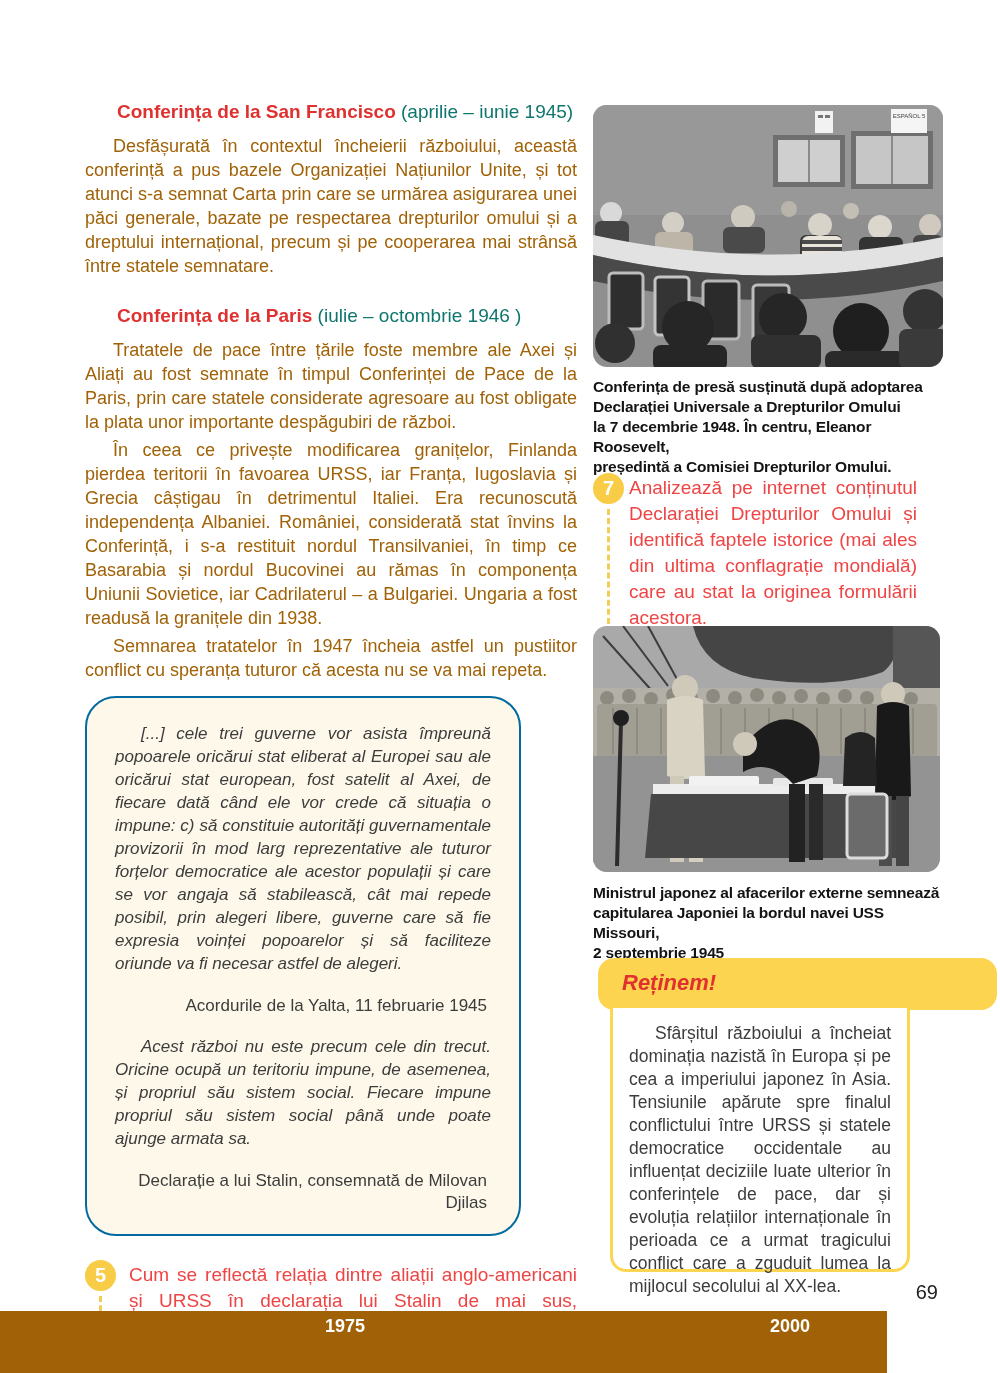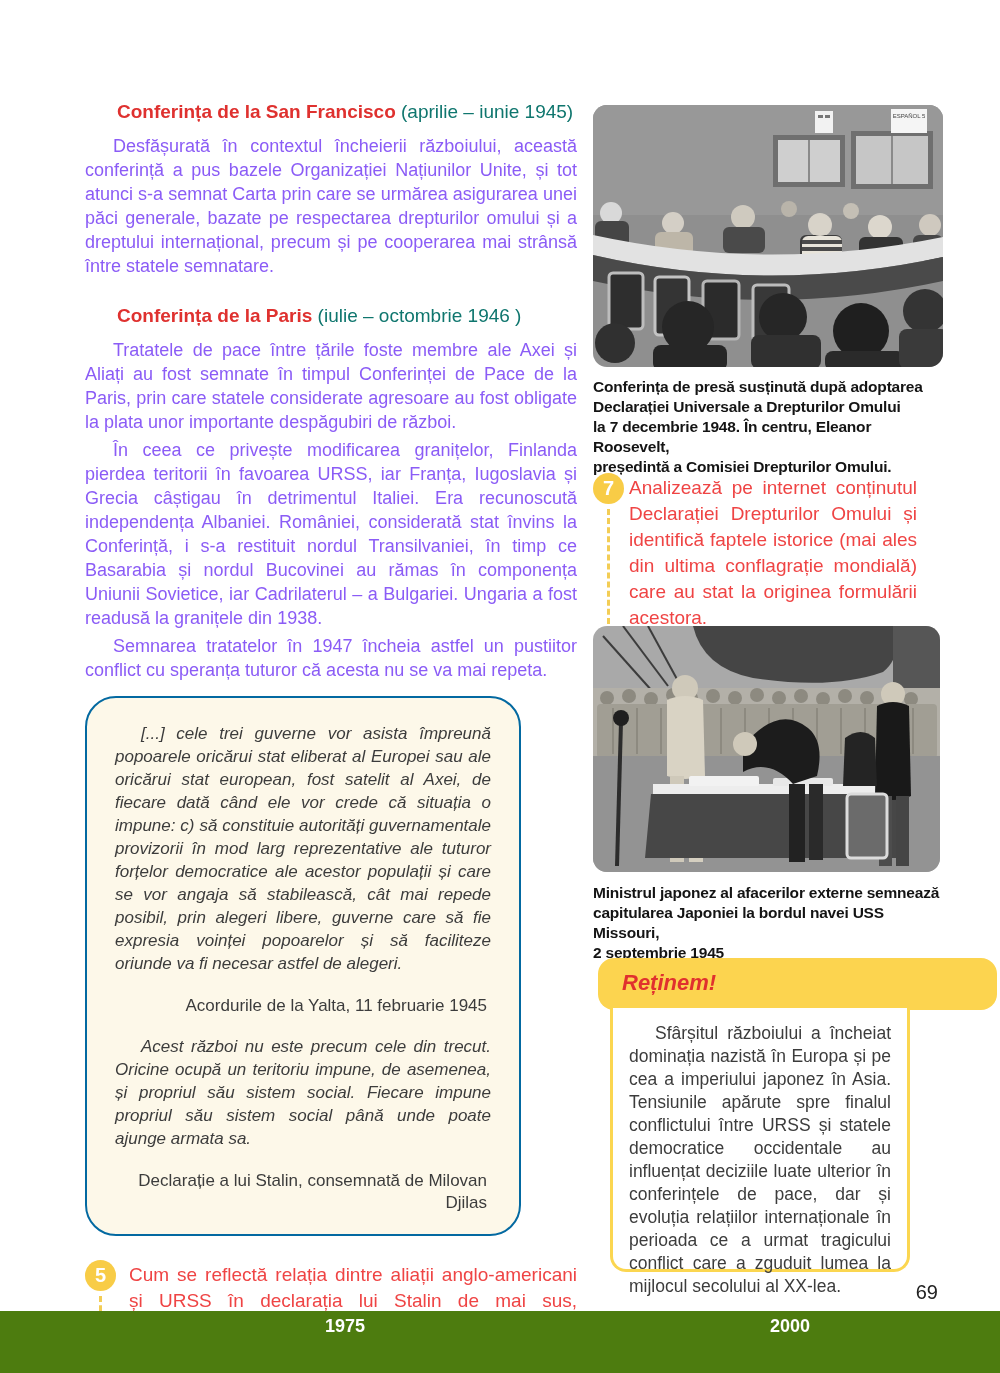--- a/index.html
+++ b/index.html
@@ -5,21 +5,21 @@
   html,body{margin:0;padding:0;background:#ffffff;}
   .page{position:relative;width:1000px;height:1373px;background:#ffffff;overflow:hidden;
         font-family:"Liberation Sans",sans-serif;color:#3a3a3a;}
 
   
   .left-col{position:absolute;left:85px;top:100px;width:492px;}
   .heading{margin:0 0 10px 0;font-size:19px;line-height:24px;text-indent:32px;}
   .heading .hb{color:#df312f;font-weight:bold;}
   .heading .hd{color:#0f766e;font-weight:normal;}
   .body-text{margin:0 0 4px 0;font-size:18px;line-height:24px;text-align:justify;
-             text-indent:28px;color:#8b5cf6;}
+             text-indent:28px;color:#a16207;}
   .body-text.last{margin-bottom:0;}
   .section-gap{height:22px;}
 
   .quote-box{box-sizing:border-box;margin-top:14px;width:436px;background:#fdf8e9;
              border:2px solid #0369a1;border-radius:31px;padding:24px 28px 20px 28px;}
   .quote{margin:0;font-size:17px;line-height:23px;font-style:italic;text-align:justify;
          text-indent:26px;color:#3c3c3c;}
   .attribution{margin:20px 4px 18px 0;font-size:17px;line-height:22px;text-align:right;
                color:#3c3c3c;font-style:normal;}
   .attribution.last{margin-bottom:0;}
@@ -54,22 +54,22 @@
   .retinem-title{margin:0;padding:12px 0 0 24px;font-size:22px;font-weight:bold;
                  font-style:italic;color:#e0312e;}
   .retinem-box{position:absolute;box-sizing:border-box;left:17px;top:903px;width:300px;
                height:264px;background:#ffffff;border:3px solid #fbd650;
                border-radius:0 0 16px 16px;border-top:none;padding:14px 16px;}
   .retinem-text{margin:0;font-size:17.5px;line-height:23px;text-align:justify;
                 text-indent:26px;color:#3c3c3c;}
 
   
   .page-number{position:absolute;right:62px;top:1281px;font-size:20px;color:#222222;}
-  .timeline-bar{position:absolute;left:0;top:1311px;width:1000px;height:62px;
-                background:#4d7c0f;}
+  .timeline-bar{position:absolute;left:0;top:1311px;width:887px;height:62px;
+                background:#a16207;}
   .timeline-year{position:absolute;top:5px;width:70px;text-align:center;color:#ffffff;
                  font-size:18px;font-weight:bold;}
   .year-1975{left:310px;}
   .year-2000{left:755px;}
 </style>
 </head>
 <body>
 
 <div class="page">
 

